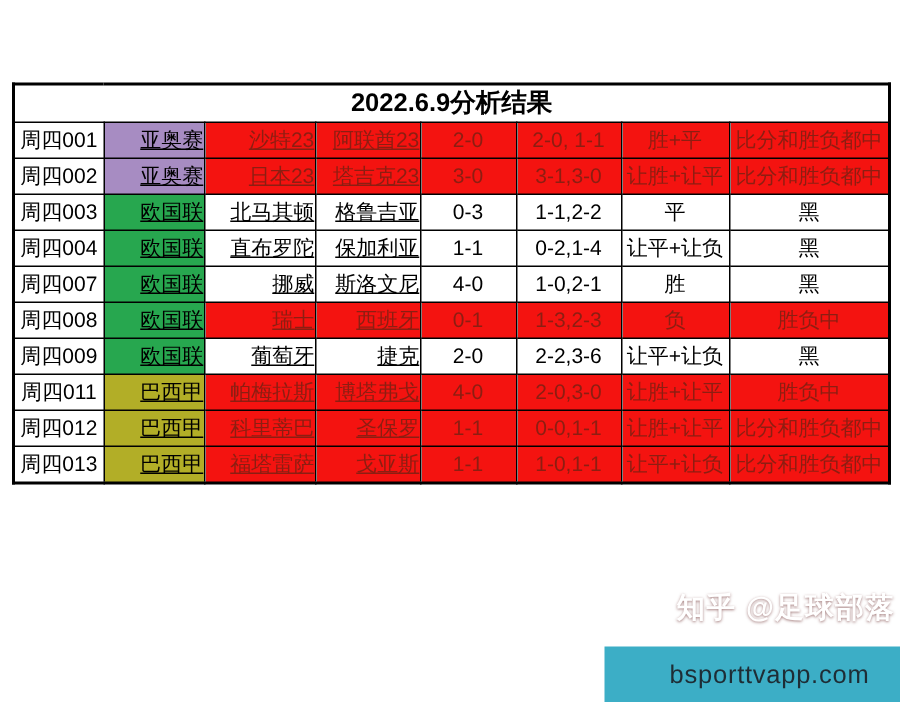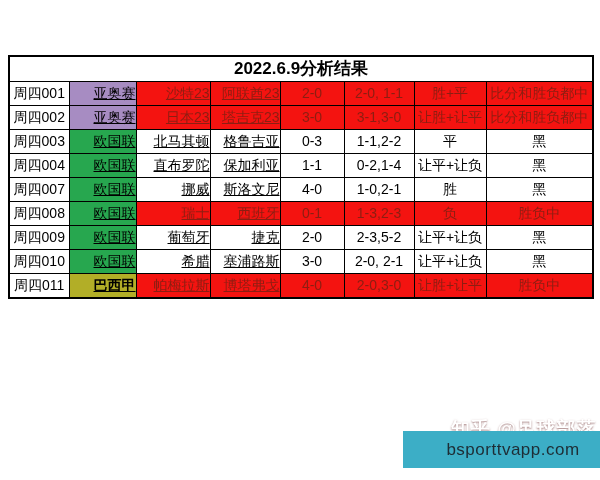--- a/index.html
+++ b/index.html
@@ -49,37 +49,36 @@
   }
   .sheet tbody td {
     height: 23px;
   }
   td.u {
     text-decoration: underline;
     text-align: right;
   }
   td.lg-purple { background: var(--purple); }
   td.lg-green  { background: var(--green); }
-  td.lg-olive  { background: var(--olive); font-weight: bold; }
+  td.lg-olive  { background: var(--olive); }
   td.hit {
     background: var(--hit-bg);
     color: var(--hit-text);
   }
   .watermark {
     position: absolute;
     left: 451px;
     top: 392px;
     font-size: 19px;
     font-weight: 700;
     color: #ffffff;
     white-space: nowrap;
     letter-spacing: 1px;
     text-shadow: 0 1px 2px rgba(90, 20, 20, 0.55);
     pointer-events: none;
-    margin-top: 24px;
   }
   .banner {
     position: absolute;
     left: 403px;
     top: 431px;
     width: 220px;
     height: 37px;
     background: var(--banner-bg);
     display: flex;
     align-items: center;
@@ -172,44 +171,54 @@
           <td class="hit">1-3,2-3</td>
           <td class="hit">负</td>
           <td class="hit">胜负中</td>
         </tr>
         <tr>
           <td>周四009</td>
           <td class="u lg-green">欧国联</td>
           <td class="u">葡萄牙</td>
           <td class="u">捷克</td>
           <td>2-0</td>
-          <td>2-3,5-2</td>
-          <td>让平+让负</td>
-          <td>黑</td>
-        </tr>
-        <tr>
-          <td>周四010</td>
-          <td class="u lg-green">欧国联</td>
-          <td class="u">希腊</td>
-          <td class="u">塞浦路斯</td>
-          <td>3-0</td>
-          <td>2-0, 2-1</td>
+          <td>2-2,3-6</td>
           <td>让平+让负</td>
           <td>黑</td>
         </tr>
         <tr>
           <td>周四011</td>
           <td class="u lg-olive">巴西甲</td>
           <td class="u hit">帕梅拉斯</td>
           <td class="u hit">博塔弗戈</td>
           <td class="hit">4-0</td>
           <td class="hit">2-0,3-0</td>
           <td class="hit">让胜+让平</td>
           <td class="hit">胜负中</td>
         </tr>
+        <tr>
+          <td>周四012</td>
+          <td class="u lg-olive">巴西甲</td>
+          <td class="u hit">科里蒂巴</td>
+          <td class="u hit">圣保罗</td>
+          <td class="hit">1-1</td>
+          <td class="hit">0-0,1-1</td>
+          <td class="hit">让胜+让平</td>
+          <td class="hit">比分和胜负都中</td>
+        </tr>
+        <tr>
+          <td>周四013</td>
+          <td class="u lg-olive">巴西甲</td>
+          <td class="u hit">福塔雷萨</td>
+          <td class="u hit">戈亚斯</td>
+          <td class="hit">1-1</td>
+          <td class="hit">1-0,1-1</td>
+          <td class="hit">让平+让负</td>
+          <td class="hit">比分和胜负都中</td>
+        </tr>
       </tbody>
   </table>
 
   <div class="watermark">知乎 @足球部落</div>
 
   <div class="banner">
     <span>bsporttvapp.com</span>
   </div>
 
 </div>

